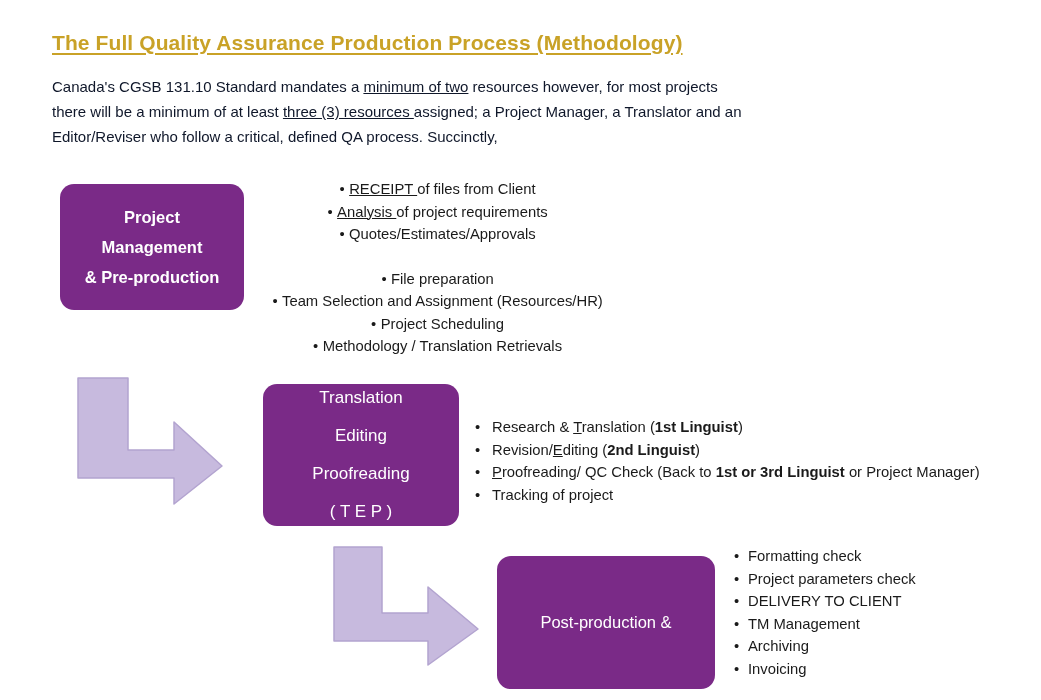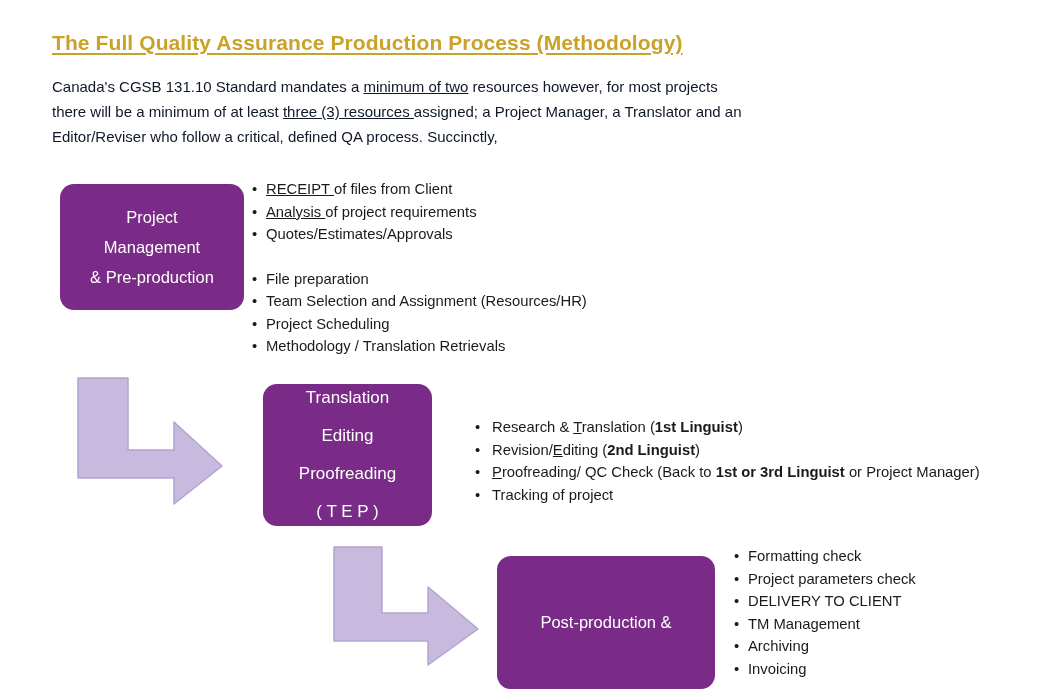--- a/index.html
+++ b/index.html
@@ -53,25 +53,26 @@
     font-size: 16.5px;
     line-height: 30px;
     box-sizing: border-box;
   }
   #box-pm {
     left: 60px;
     top: 184px;
     width: 184px;
     height: 126px;
     padding: 12px 6px;
+    font-weight: bold;
   }
   #box-tep {
     left: 263px;
     top: 384px;
-    width: 169px;
+    width: 196px;
     height: 142px;
     font-size: 17px;
     line-height: 38px;
   }
   #box-post {
     left: 497px;
     top: 556px;
     width: 218px;
     height: 133px;
     font-size: 16.5px;
@@ -97,21 +98,21 @@
   .bullets.indent .b::before {
     content: "\2022";
     display: inline-block;
     width: 17px;
     margin-left: -17px;
   }
   .bullets .spacer { height: 22px; }
   .bullets u { text-decoration: underline; }
   .bullets b { font-weight: bold; }
 
-  #bul-pm { left: 266px; top: 178px; }
+  #bul-pm { left: 282px; top: 178px; text-align: center; }
   #bul-pm .b { }
   #bul-tep { left: 492px; top: 416px; }
   #bul-post { left: 748px; top: 545px; }
 
   
   .arrow {
     position: absolute;
   }
 </style>
 </head>

